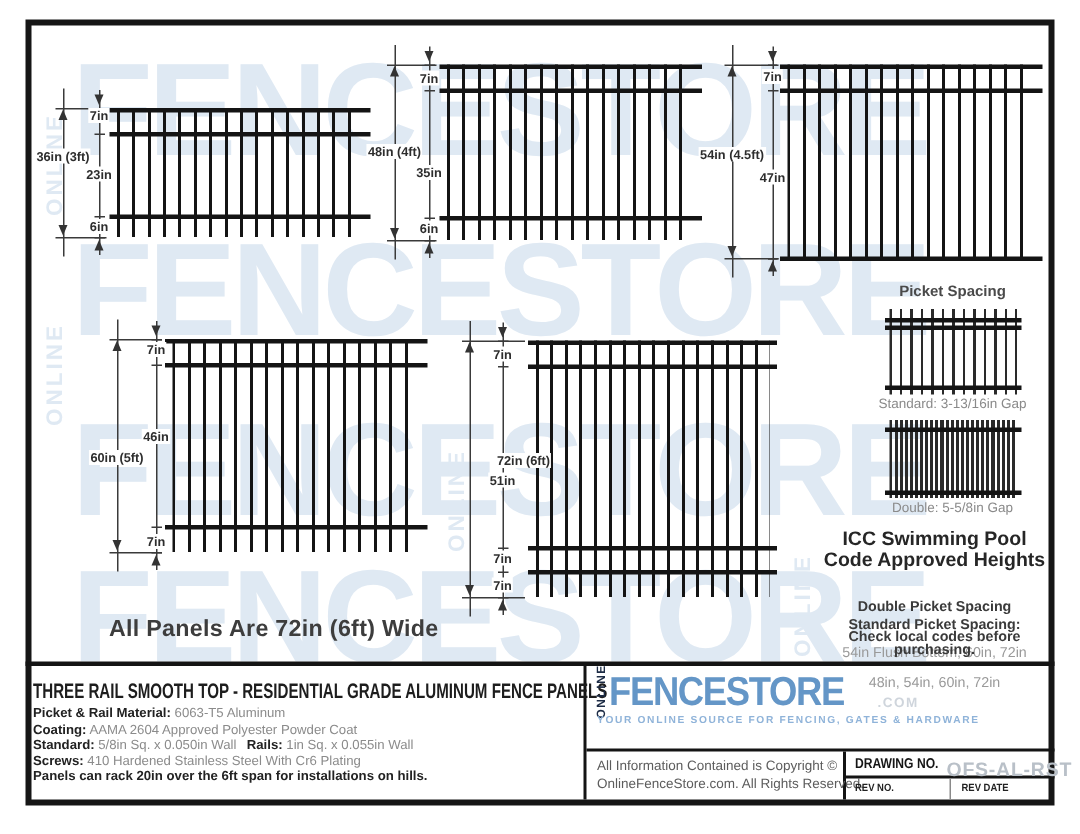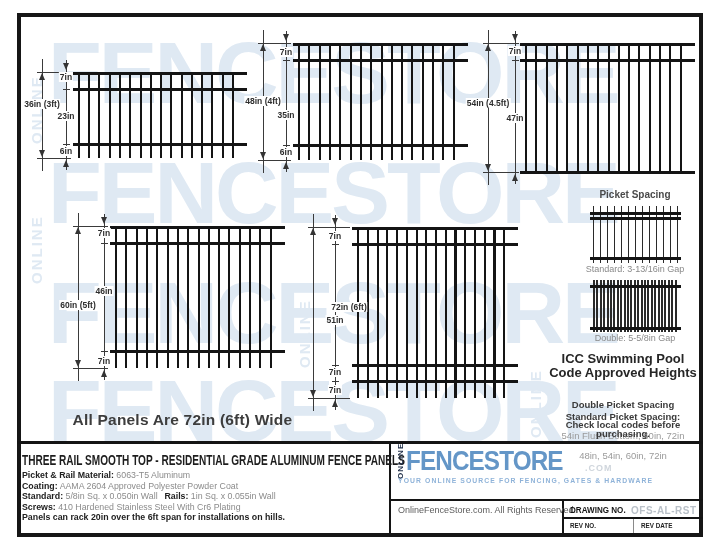--- a/index.html
+++ b/index.html
@@ -47,21 +47,21 @@
   #logo-main{left:406px;top:446px;font-size:27px;font-weight:800;color:#6496c7;letter-spacing:-1px;
              transform:scaleX(0.9);transform-origin:left top;white-space:nowrap;z-index:5;}
   #logo-com{left:585px;top:463px;font-size:9px;font-weight:800;color:#cfd5dc;z-index:5;letter-spacing:1px;}
   #logo-tagline{left:398px;top:477px;font-size:6.8px;font-weight:700;color:#8fb3d9;letter-spacing:1.1px;
                 z-index:5;white-space:nowrap;}
   
   .copy-line{font-size:9px;color:#5c5c5c;line-height:11.5px;white-space:nowrap;}
   #copy{left:398px;top:505px;z-index:5;}
   #drawing-label{left:570px;top:504px;font-size:9.5px;font-weight:800;color:#161616;
                  transform:scaleX(0.85);transform-origin:left top;white-space:nowrap;z-index:5;}
-  #drawing-value{left:631px;top:505px;font-size:10px;font-weight:700;color:#b9c0c8;z-index:5;
+  #drawing-value{left:631px;top:505px;font-size:13px;font-weight:700;color:#b9c0c8;z-index:5;
                  letter-spacing:0.5px;white-space:nowrap;}
   .rev-label{font-size:7px;font-weight:800;color:#222;z-index:5;white-space:nowrap;
              transform:scaleX(0.9);transform-origin:left top;}
 </style>
 </head>
 <body>
 
 <div id="stage">
 
   <div id="wm-layer" class="abs" style="left:21px;top:17px;width:674px;height:424px;overflow:hidden;">
@@ -218,20 +218,21 @@
       <div class="spec-line"><span class="spec-b">Screws:</span><span class="spec-n"> 410 Hardened Stainless Steel With Cr6 Plating</span></div>
       <div class="spec-line"><span class="spec-b">Panels can rack 20in over the 6ft span for installations on hills.</span></div>
     </div>
 
   <div id="logo-online" class="abs">ONLINE</div>
   <div id="logo-main" class="abs">FENCESTORE</div>
   <div id="logo-com" class="abs">.COM</div>
   <div id="logo-tagline" class="abs">YOUR ONLINE SOURCE FOR FENCING, GATES &amp; HARDWARE</div>
 
   <div id="copy" class="abs">
+    <div class="copy-line">All Information Contained is Copyright ©</div>
     <div class="copy-line">OnlineFenceStore.com. All Rights Reserved.</div>
   </div>
   <div id="drawing-label" class="abs">DRAWING NO.</div>
   <div id="drawing-value" class="abs">OFS-AL-RST</div>
   <div class="abs rev-label" style="left:570px;top:522px;">REV NO.</div>
   <div class="abs rev-label" style="left:641px;top:522px;">REV DATE</div>
 
 </div>
 
 </body></html>

